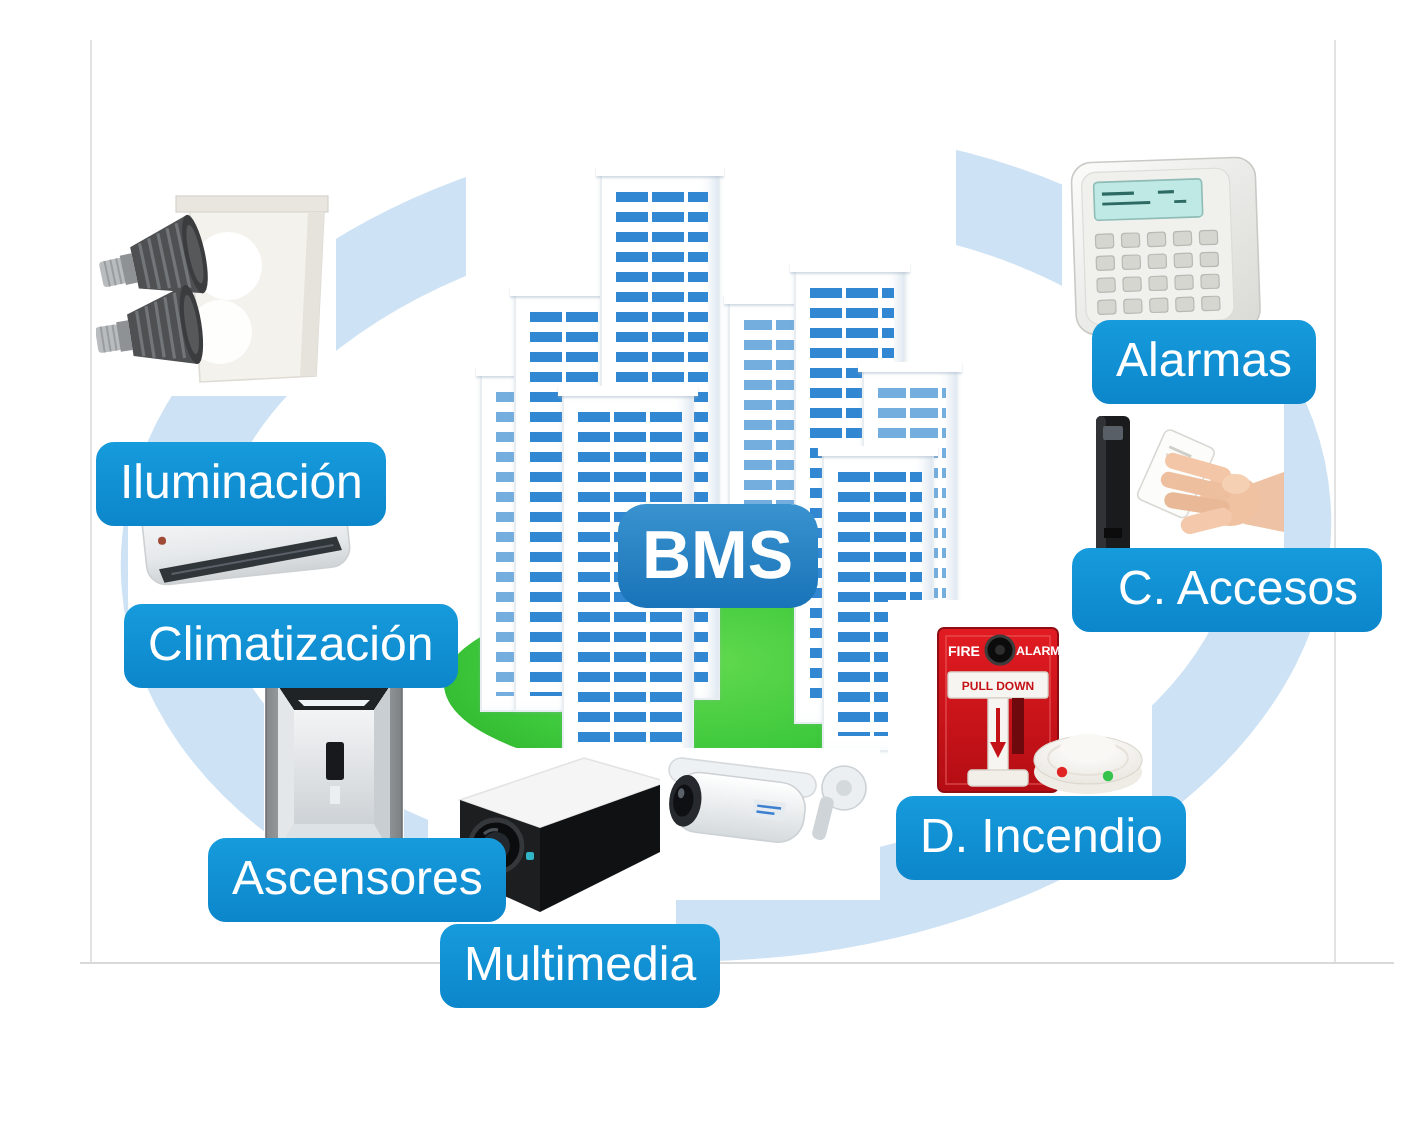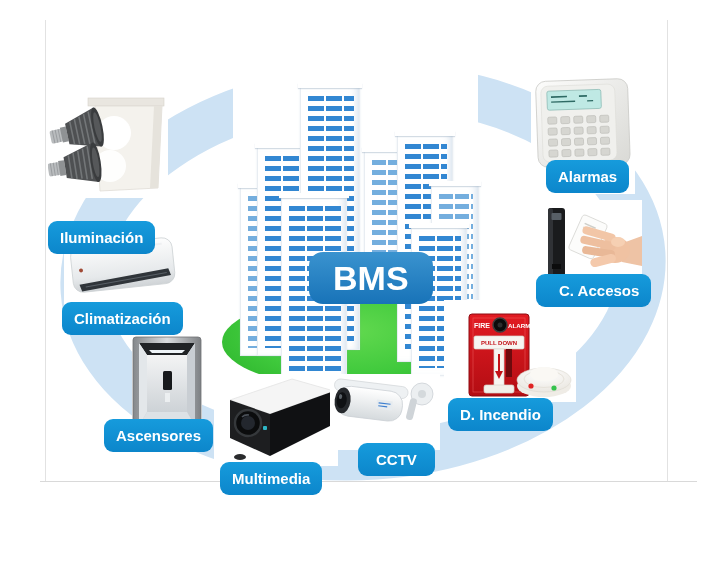--- a/index.html
+++ b/index.html
@@ -32,25 +32,25 @@
          repeating-linear-gradient(180deg,#74aede 0 5px,#fff 5px 10px);}
   .t1{left:240px;top:186px;width:44px;height:168px;}
   .t2{left:257px;top:146px;width:54px;height:208px;}
   .t3{left:300px;top:86px;width:58px;height:262px;}
   .t4{left:364px;top:150px;width:56px;height:108px;}
   .t5{left:397px;top:134px;width:54px;height:226px;}
   .t6{left:431px;top:184px;width:46px;height:178px;}
   .t7{left:281px;top:196px;width:64px;height:190px;}
   .t8{left:411px;top:226px;width:54px;height:148px;}
   
-  .pill{position:absolute;color:#fff;font-weight:bold;font-size:15px;line-height:1;
+  .pill{position:absolute;color:#fff;font-weight:normal;font-size:24px;line-height:1;
         padding:9px 12px;border-radius:9px;white-space:nowrap;
         background:linear-gradient(180deg,#169bdc 0%,#0c86cb 100%);}
   .bms{position:absolute;left:309px;top:252px;color:#fff;font-weight:bold;font-size:34px;line-height:1;
-       padding:9px 24px;border-radius:14px;
+       padding:9px 12px;border-radius:14px;
        background:linear-gradient(180deg,#3a93cf 0%,#1873b8 100%);}
   .p-iluminacion{left:48px;top:190px;margin-top:31px;}
   .p-climatizacion{left:62px;top:302px;}
   .p-ascensores{left:104px;top:419px;}
   .p-multimedia{left:220px;top:462px;}
   .p-cctv{left:358px;top:443px;padding:9px 18px;}
   .p-dincendio{left:448px;top:398px;}
   .p-caccesos{left:536px;top:274px;padding-left:23px;}
   .p-alarmas{left:546px;top:160px;}
   
@@ -304,18 +304,17 @@
       </g>
     </g>
   </svg>
 
   <div class="bms">BMS</div>
 
   <div class="pill p-iluminacion">Iluminación</div>
   <div class="pill p-climatizacion">Climatización</div>
   <div class="pill p-ascensores">Ascensores</div>
   <div class="pill p-multimedia">Multimedia</div>
-  <div class="pill p-cctv">CCTV</div>
   <div class="pill p-dincendio">D. Incendio</div>
   <div class="pill p-caccesos">C. Accesos</div>
   <div class="pill p-alarmas">Alarmas</div>
 
 </div>
 
 </body></html>

